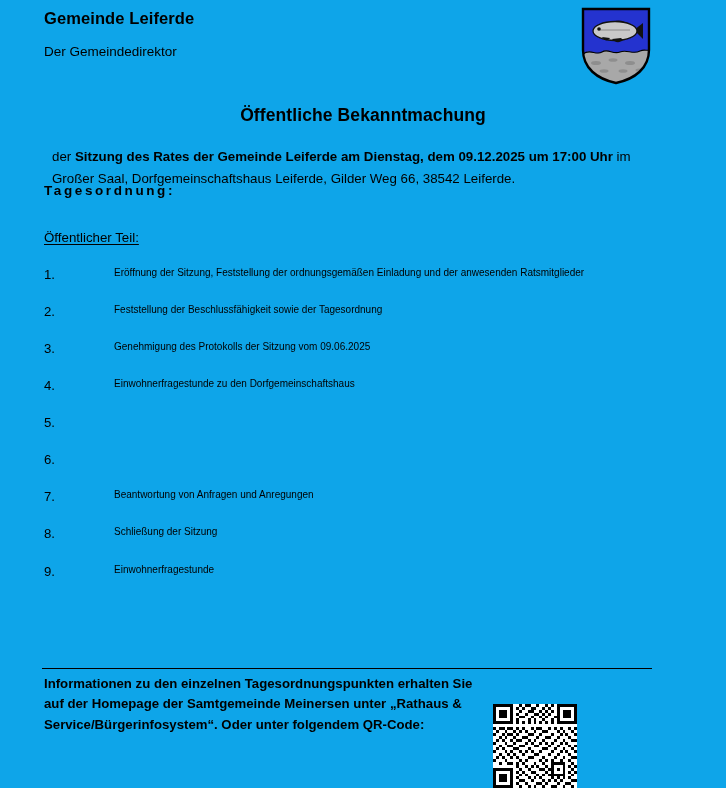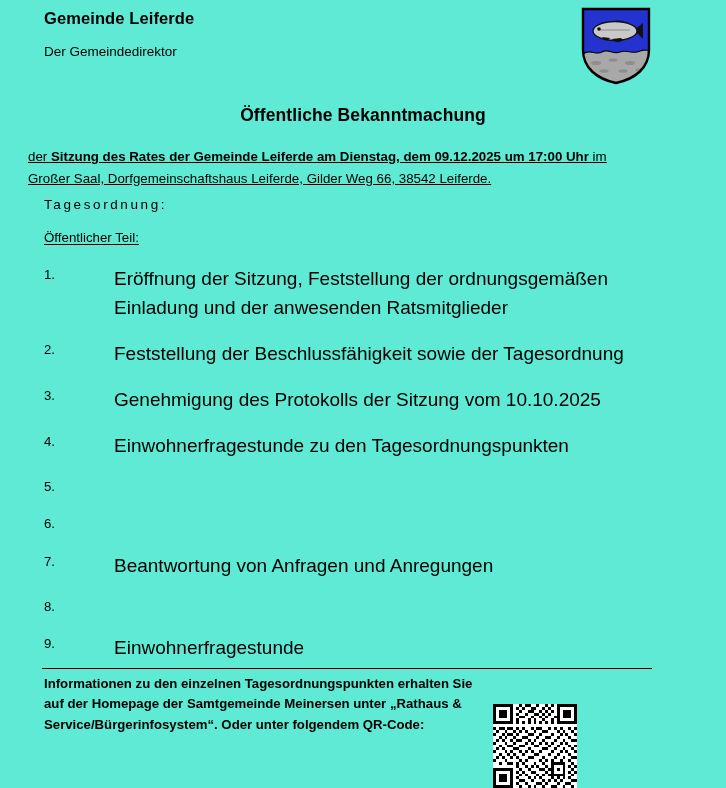--- a/index.html
+++ b/index.html
@@ -12,21 +12,21 @@
     height: 788px;
     position: relative;
     font-family: "Liberation Sans", sans-serif;
     color: #000000;
     overflow: hidden;
   }
 
   .page {
     position: absolute;
     inset: 0;
-    background: #5eead4;
+    background: #0ea5e9;
     padding-left: 28px;
   }
 
   
   .header {
     position: absolute;
     left: 44px;
     top: 6px;
     right: 60px;
     display: flex;
@@ -65,36 +65,35 @@
     right: 0;
     text-align: center;
     font-size: 17.5px;
     font-weight: bold;
     letter-spacing: 0.1px;
   }
 
   
   .intro {
     position: absolute;
-    left: 28px;
+    left: 52px;
     top: 146px;
     width: 616px;
     font-size: 13.3px;
     line-height: 1.62;
-    text-decoration: underline;
   }
   .intro b { font-weight: bold; }
 
   
   .agenda-heading {
     position: absolute;
     left: 44px;
-    top: 197px;
+    top: 183px;
     font-size: 13.5px;
-    font-weight: normal;
+    font-weight: bold;
     letter-spacing: 2.6px;
   }
 
   
   .public-part {
     position: absolute;
     left: 44px;
     top: 230px;
     font-size: 13.3px;
     text-decoration: underline;
@@ -113,21 +112,21 @@
     align-items: flex-start;
     margin-bottom: 17px;
   }
   .agenda-num {
     flex: 0 0 70px;
     font-size: 13.2px;
     line-height: 1.52;
   }
   .agenda-text {
     flex: 1 1 auto;
-    font-size: 19px;
+    font-size: 10px;
     line-height: 1.52;
     white-space: pre-line;
   }
 
   
   .divider {
     position: absolute;
     left: 42px;
     top: 668px;
     width: 610px;
@@ -224,38 +223,39 @@
     <div class="agenda-item">
       <span class="agenda-num">1.</span>
       <span class="agenda-text">Eröffnung der Sitzung, Feststellung der ordnungsgemäßen Einladung und der anwesenden Ratsmitglieder</span>
     </div>
     <div class="agenda-item">
       <span class="agenda-num">2.</span>
       <span class="agenda-text">Feststellung der Beschlussfähigkeit sowie der Tagesordnung</span>
     </div>
     <div class="agenda-item">
       <span class="agenda-num">3.</span>
-      <span class="agenda-text">Genehmigung des Protokolls der Sitzung vom 10.10.2025</span>
+      <span class="agenda-text">Genehmigung des Protokolls der Sitzung vom 09.06.2025</span>
     </div>
     <div class="agenda-item">
       <span class="agenda-num">4.</span>
-      <span class="agenda-text">Einwohnerfragestunde zu den Tagesordnungspunkten</span>
+      <span class="agenda-text">Einwohnerfragestunde zu den Dorfgemeinschaftshaus</span>
     </div>
     <div class="agenda-item">
       <span class="agenda-num">5.</span>
     </div>
     <div class="agenda-item">
       <span class="agenda-num">6.</span>
     </div>
     <div class="agenda-item">
       <span class="agenda-num">7.</span>
       <span class="agenda-text">Beantwortung von Anfragen und Anregungen</span>
     </div>
     <div class="agenda-item">
       <span class="agenda-num">8.</span>
+      <span class="agenda-text">Schließung der Sitzung</span>
     </div>
     <div class="agenda-item">
       <span class="agenda-num">9.</span>
       <span class="agenda-text">Einwohnerfragestunde</span>
     </div>
   </div>
 
   <div class="divider"></div>
 
   <div class="footer">Informationen zu den einzelnen Tagesordnungspunkten erhalten Sie auf der Homepage der Samtgemeinde Meinersen unter „Rathaus &amp; Service/Bürgerinfosystem“. Oder unter folgendem QR-Code:</div>

